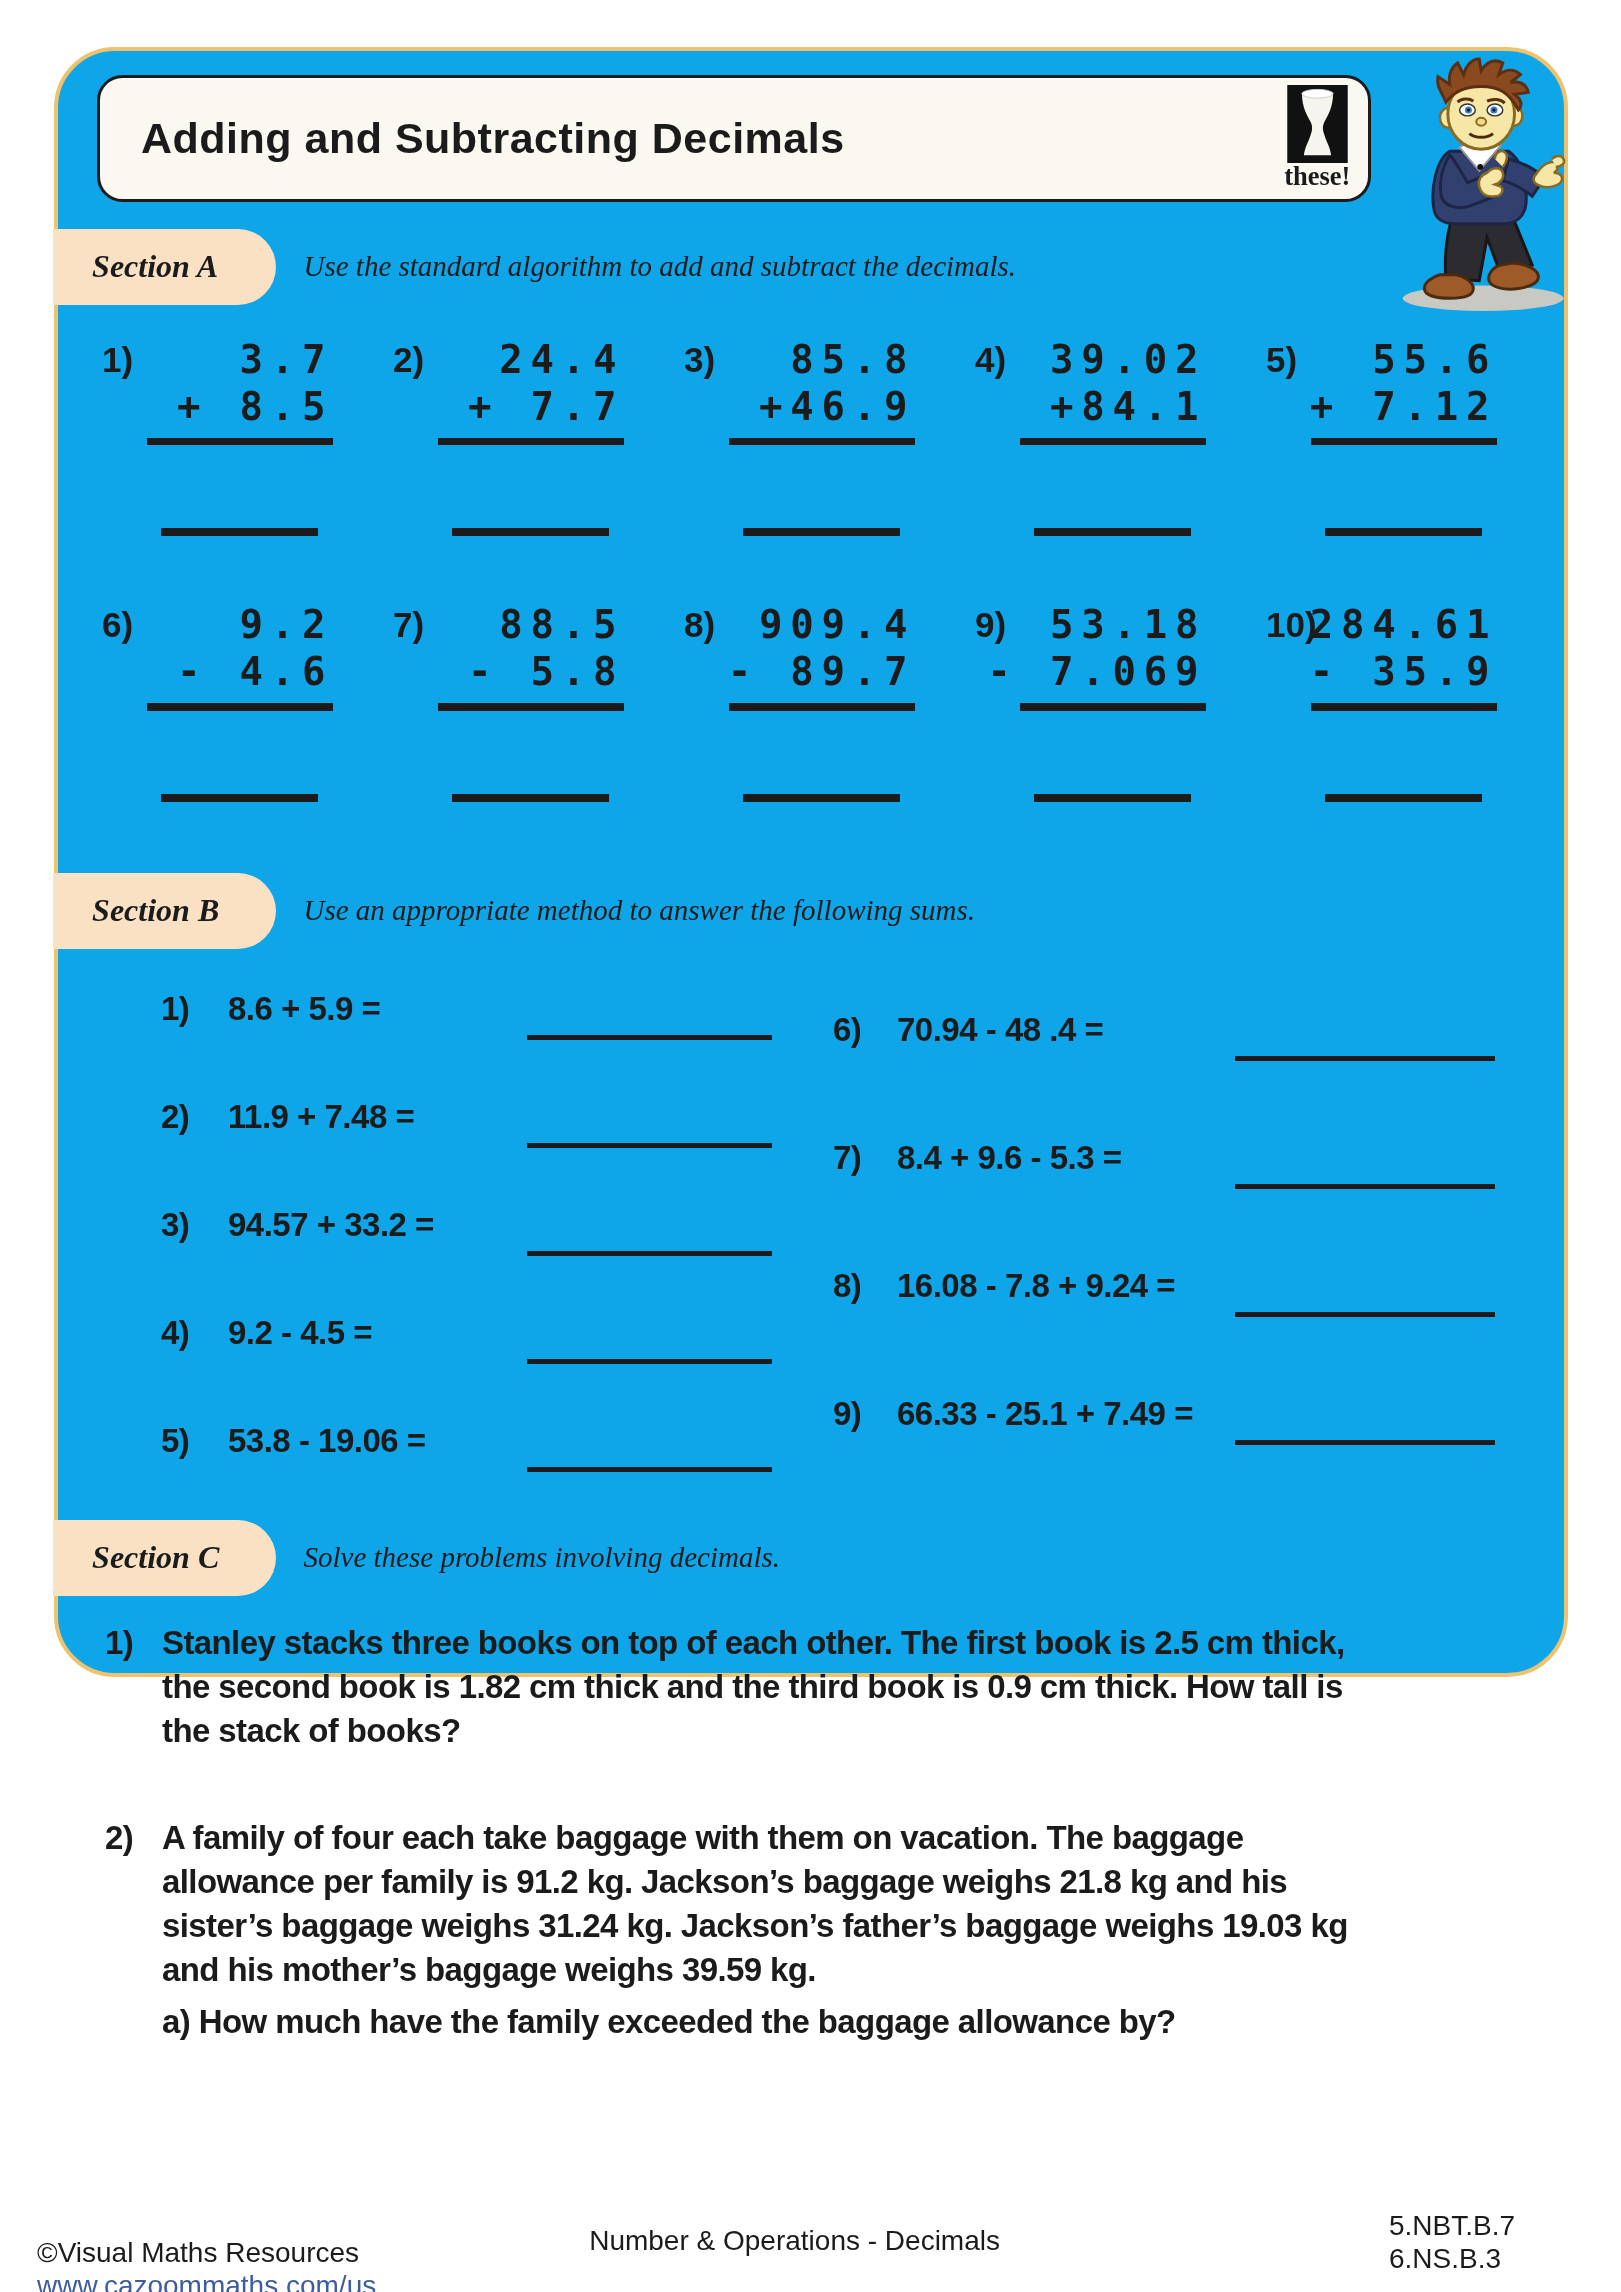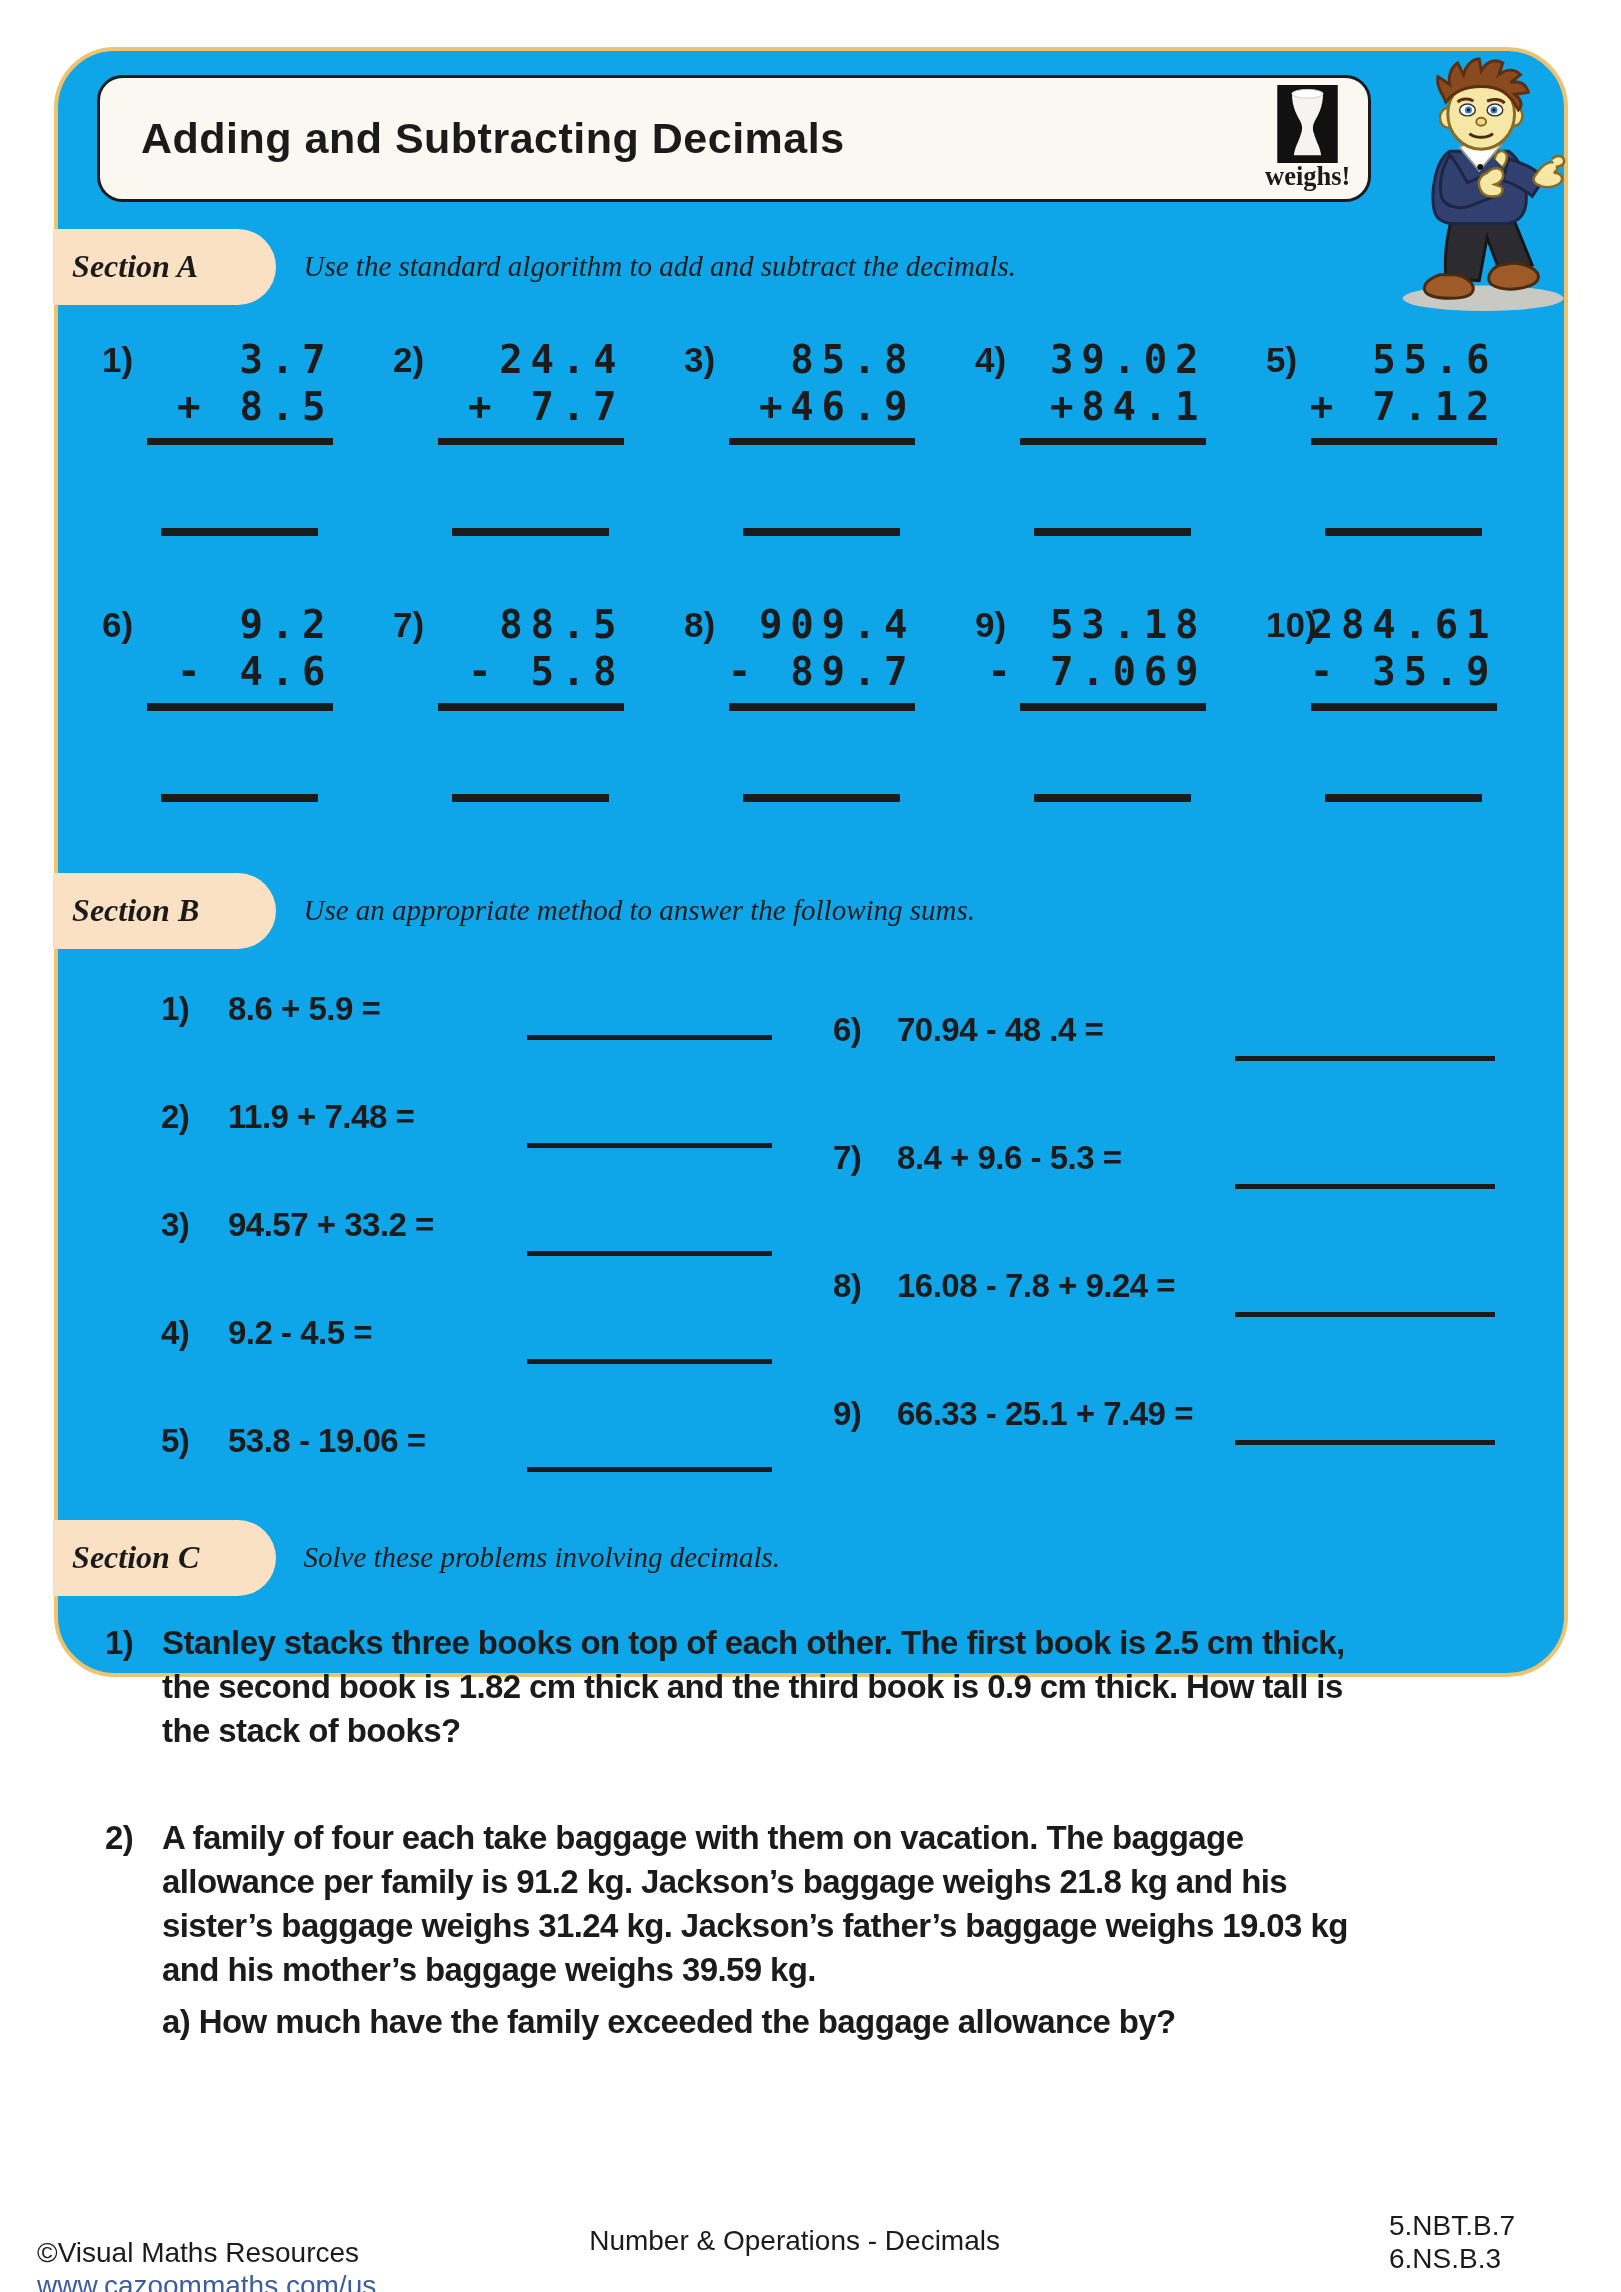--- a/index.html
+++ b/index.html
@@ -11,21 +11,21 @@
   
   .title-row{margin:23.5px 0 0 39px;width:1274px;height:127px;box-sizing:border-box;
     border:3.9px solid #1b1b1b;border-radius:25.5px;display:flex;align-items:center;background:#FAF8F1;}
   .page-title{font-size:43px;font-weight:bold;letter-spacing:0.5px;margin-left:41px;}
   .logo{margin-left:auto;margin-right:17.6px;display:flex;flex-direction:column;align-items:center;}
   .logo-text{font-family:"Liberation Serif","DejaVu Serif",serif;font-weight:bold;font-size:26.5px;margin-top:-2px;}
   .mascot{position:absolute;top:5.9px;right:-33px;width:212px;height:259px;}
   
   .sec-header{display:flex;align-items:center;}
   .sec-badge{width:223px;height:76px;margin-left:-4.9px;background:#FAE1C4;border-radius:0 39px 39px 0;
-    display:flex;align-items:center;box-sizing:border-box;padding-left:19px;}
+    display:flex;align-items:center;box-sizing:border-box;padding-left:39px;}
   .sec-badge span{font-family:"Liberation Serif","DejaVu Serif",serif;font-style:italic;font-weight:bold;font-size:32px;}
   .sec-instruction{font-family:"Liberation Serif","DejaVu Serif",serif;font-style:italic;font-size:29px;margin-left:27.4px;}
   .hdr-a{margin-top:27.4px;}
   .hdr-b{margin-top:71px;}
   .hdr-c{margin-top:48px;}
   
   .a-row{display:flex;gap:46px;padding-left:44px;}
   .a-row1{margin-top:31px;}
   .a-row2{margin-top:65px;}
   .a-col{width:245px;position:relative;}
@@ -69,21 +69,21 @@
 <div class="sheet">
 
   <div class="title-row">
     <div class="page-title">Adding and Subtracting Decimals</div>
     <div class="logo">
       <svg width="61" height="78" viewBox="0 0 62 80">
         <rect x="0" y="0" width="62" height="80" fill="#111111"></rect>
         <path d="M15 8 L47 8 C47 24 41 32 38 38 C36 42 36 46 38 51 C40 58 44 64 45 72 L17 72 C18 64 22 58 24 51 C26 46 26 42 24 38 C21 32 15 24 15 8 Z" fill="#f5f4ef"></path>
         <ellipse cx="31" cy="9" rx="16" ry="4.5" fill="#ffffff" stroke="#cccccc" stroke-width="1"></ellipse>
       </svg>
-      <div class="logo-text">weighs!</div>
+      <div class="logo-text">these!</div>
     </div>
   </div>
 
   <svg class="mascot" viewBox="0 0 216 264">
     <ellipse cx="100" cy="246" rx="82" ry="13" fill="#c9c9c3"></ellipse>
 
     <path d="M70 158 L128 158 L150 212 L118 222 L104 184 L96 228 L62 226 C60 200 64 176 70 158 Z" fill="#2b2b30" stroke="#17171a" stroke-width="3"></path>
 
     <path d="M56 222 C48 224 40 230 40 236 C40 243 52 246 66 246 C80 246 90 243 90 236 C90 229 80 223 72 222 Z" fill="#9e5a28" stroke="#4a2a10" stroke-width="3"></path>
     <path d="M118 212 C110 214 104 222 106 228 C108 235 122 238 136 236 C150 234 158 229 156 222 C154 215 140 210 130 210 Z" fill="#9e5a28" stroke="#4a2a10" stroke-width="3"></path>

